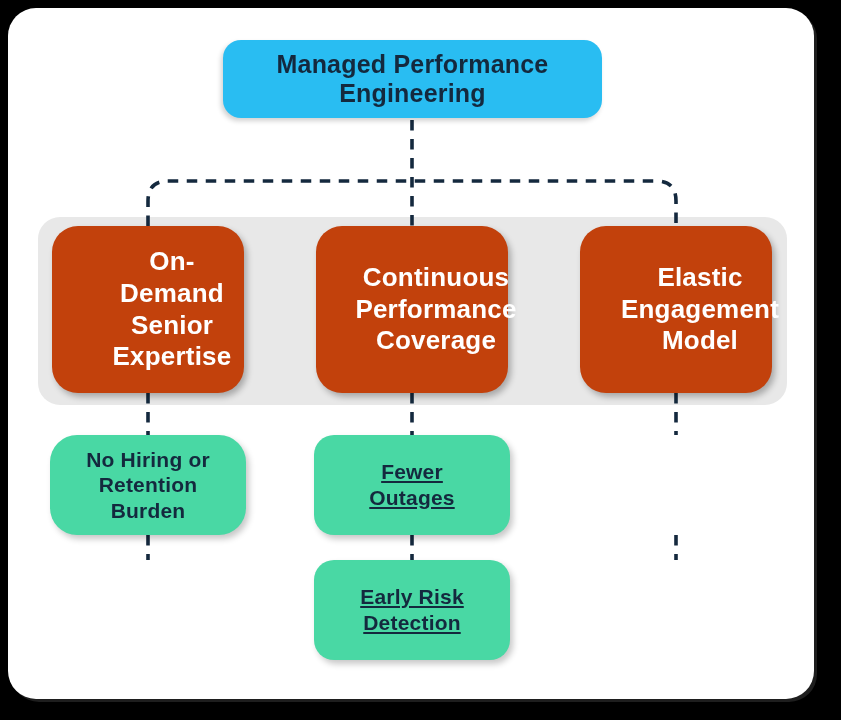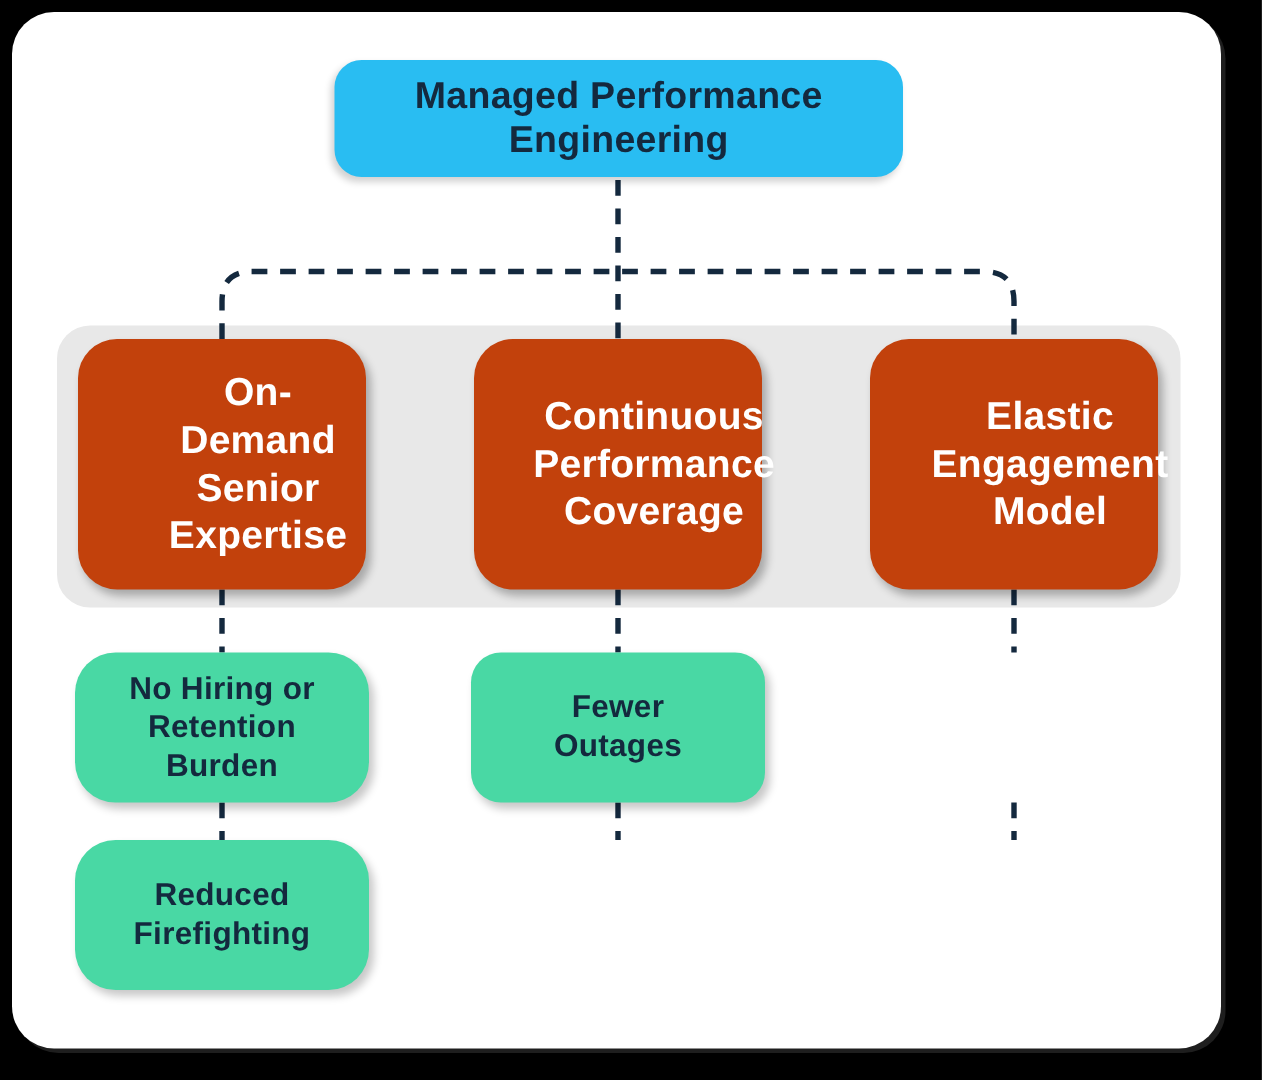--- a/index.html
+++ b/index.html
@@ -68,21 +68,21 @@
     background: #49d8a4;
     border-radius: 20px;
     color: #14293e;
     font-size: 21px;
     box-shadow: 3px 4px 6px rgba(0,0,0,0.22);
   }
   .col-0 { left: 44px; }
   .col-1 { left: 308px; }
   .col-2 { left: 572px; }
   .bcol-0 { left: 42px; border-radius: 27px; }
-  .bcol-1 { left: 306px; }
+  .bcol-1 { left: 306px; text-decoration: underline; }
   .bcol-2 { left: 570px; }
   .row-0 { top: 427px; }
   .row-1 { top: 552px; }
 </style>
 </head>
 <body>
 
 <div class="backdrop"></div>
 
 <div class="card">
@@ -121,24 +121,24 @@
     <span>Elastic
 Engagement
 Model</span>
   </div>
 
   <div class="node benefit-node bcol-0 row-0">
     <span>No Hiring or
 Retention
 Burden</span>
   </div>
-  <div class="node benefit-node bcol-0 row-1">
-    <span>Reduced
-Firefighting</span>
-  </div>
 
   <div class="node benefit-node bcol-1 row-0">
     <span>Fewer
 Outages</span>
+  </div>
+  <div class="node benefit-node bcol-1 row-1">
+    <span>Early Risk
+Detection</span>
   </div>
 
 
 </div>
 
 </body></html>

